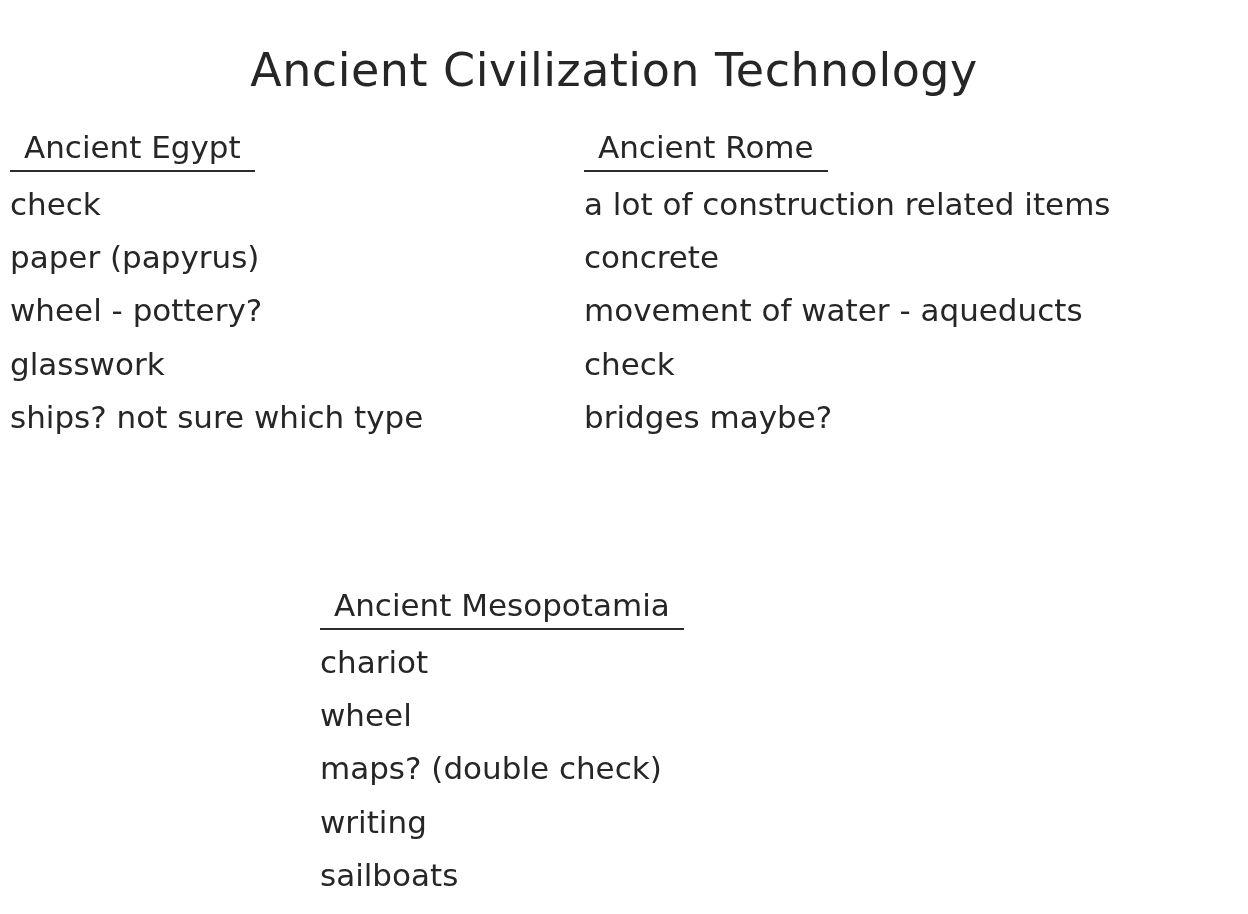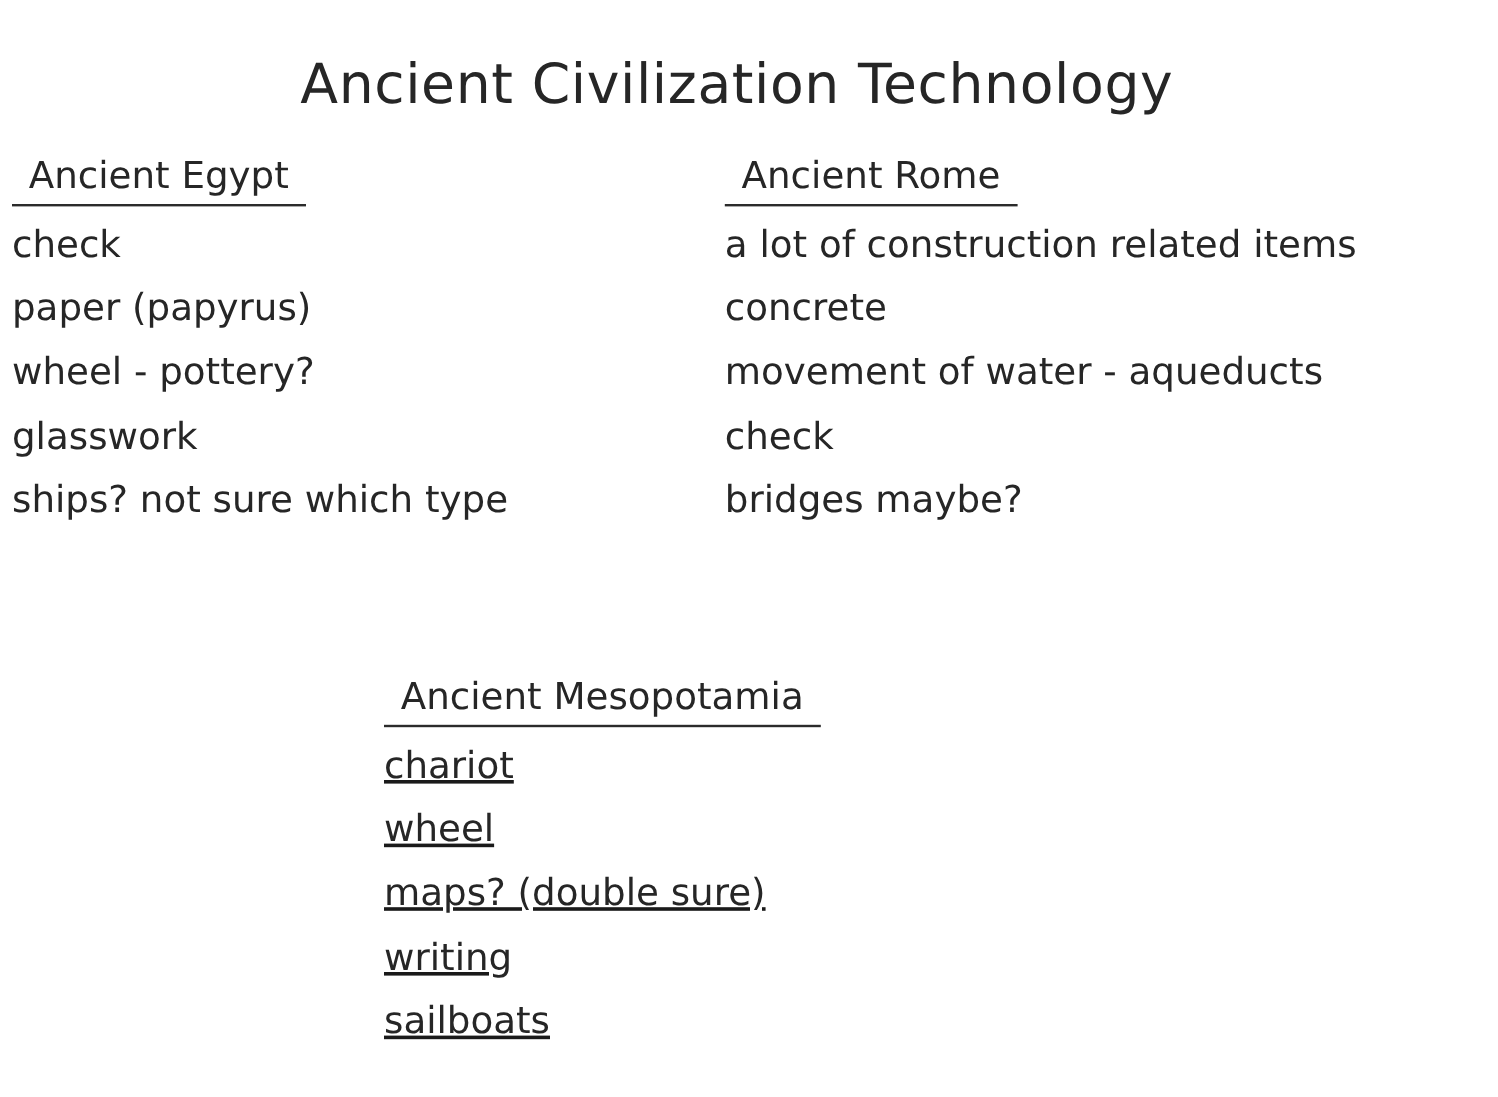--- a/index.html
+++ b/index.html
@@ -33,30 +33,29 @@
     position: absolute;
   }
 
   .col-egypt {
     left: 10px;
     top: 130px;
     width: 510px;
   }
 
   .col-rome {
-    left: 604px;
+    left: 584px;
     top: 130px;
     width: 620px;
   }
 
   .col-meso {
     left: 320px;
-    top: 564px;
+    top: 588px;
     width: 610px;
-    text-decoration: underline;
   }
 
   .col-heading {
     display: inline-block;
     font-size: 31px;
     line-height: 1.12;
     color: #262626;
     padding: 0 14px 5px 14px;
     border-bottom: 2px solid #2b2b2b;
     margin-bottom: 6px;
@@ -101,17 +100,17 @@
     <li>check</li>
     <li>bridges maybe?</li>
   </ul>
 </div>
 
 <div class="column col-meso">
   <div class="col-heading">Ancient Mesopotamia</div>
   <ul class="item-list">
     <li>chariot</li>
     <li>wheel</li>
-    <li>maps? (double sure)</li>
+    <li>maps? (double check)</li>
     <li>writing</li>
     <li>sailboats</li>
   </ul>
 </div>
 
 </body></html>

